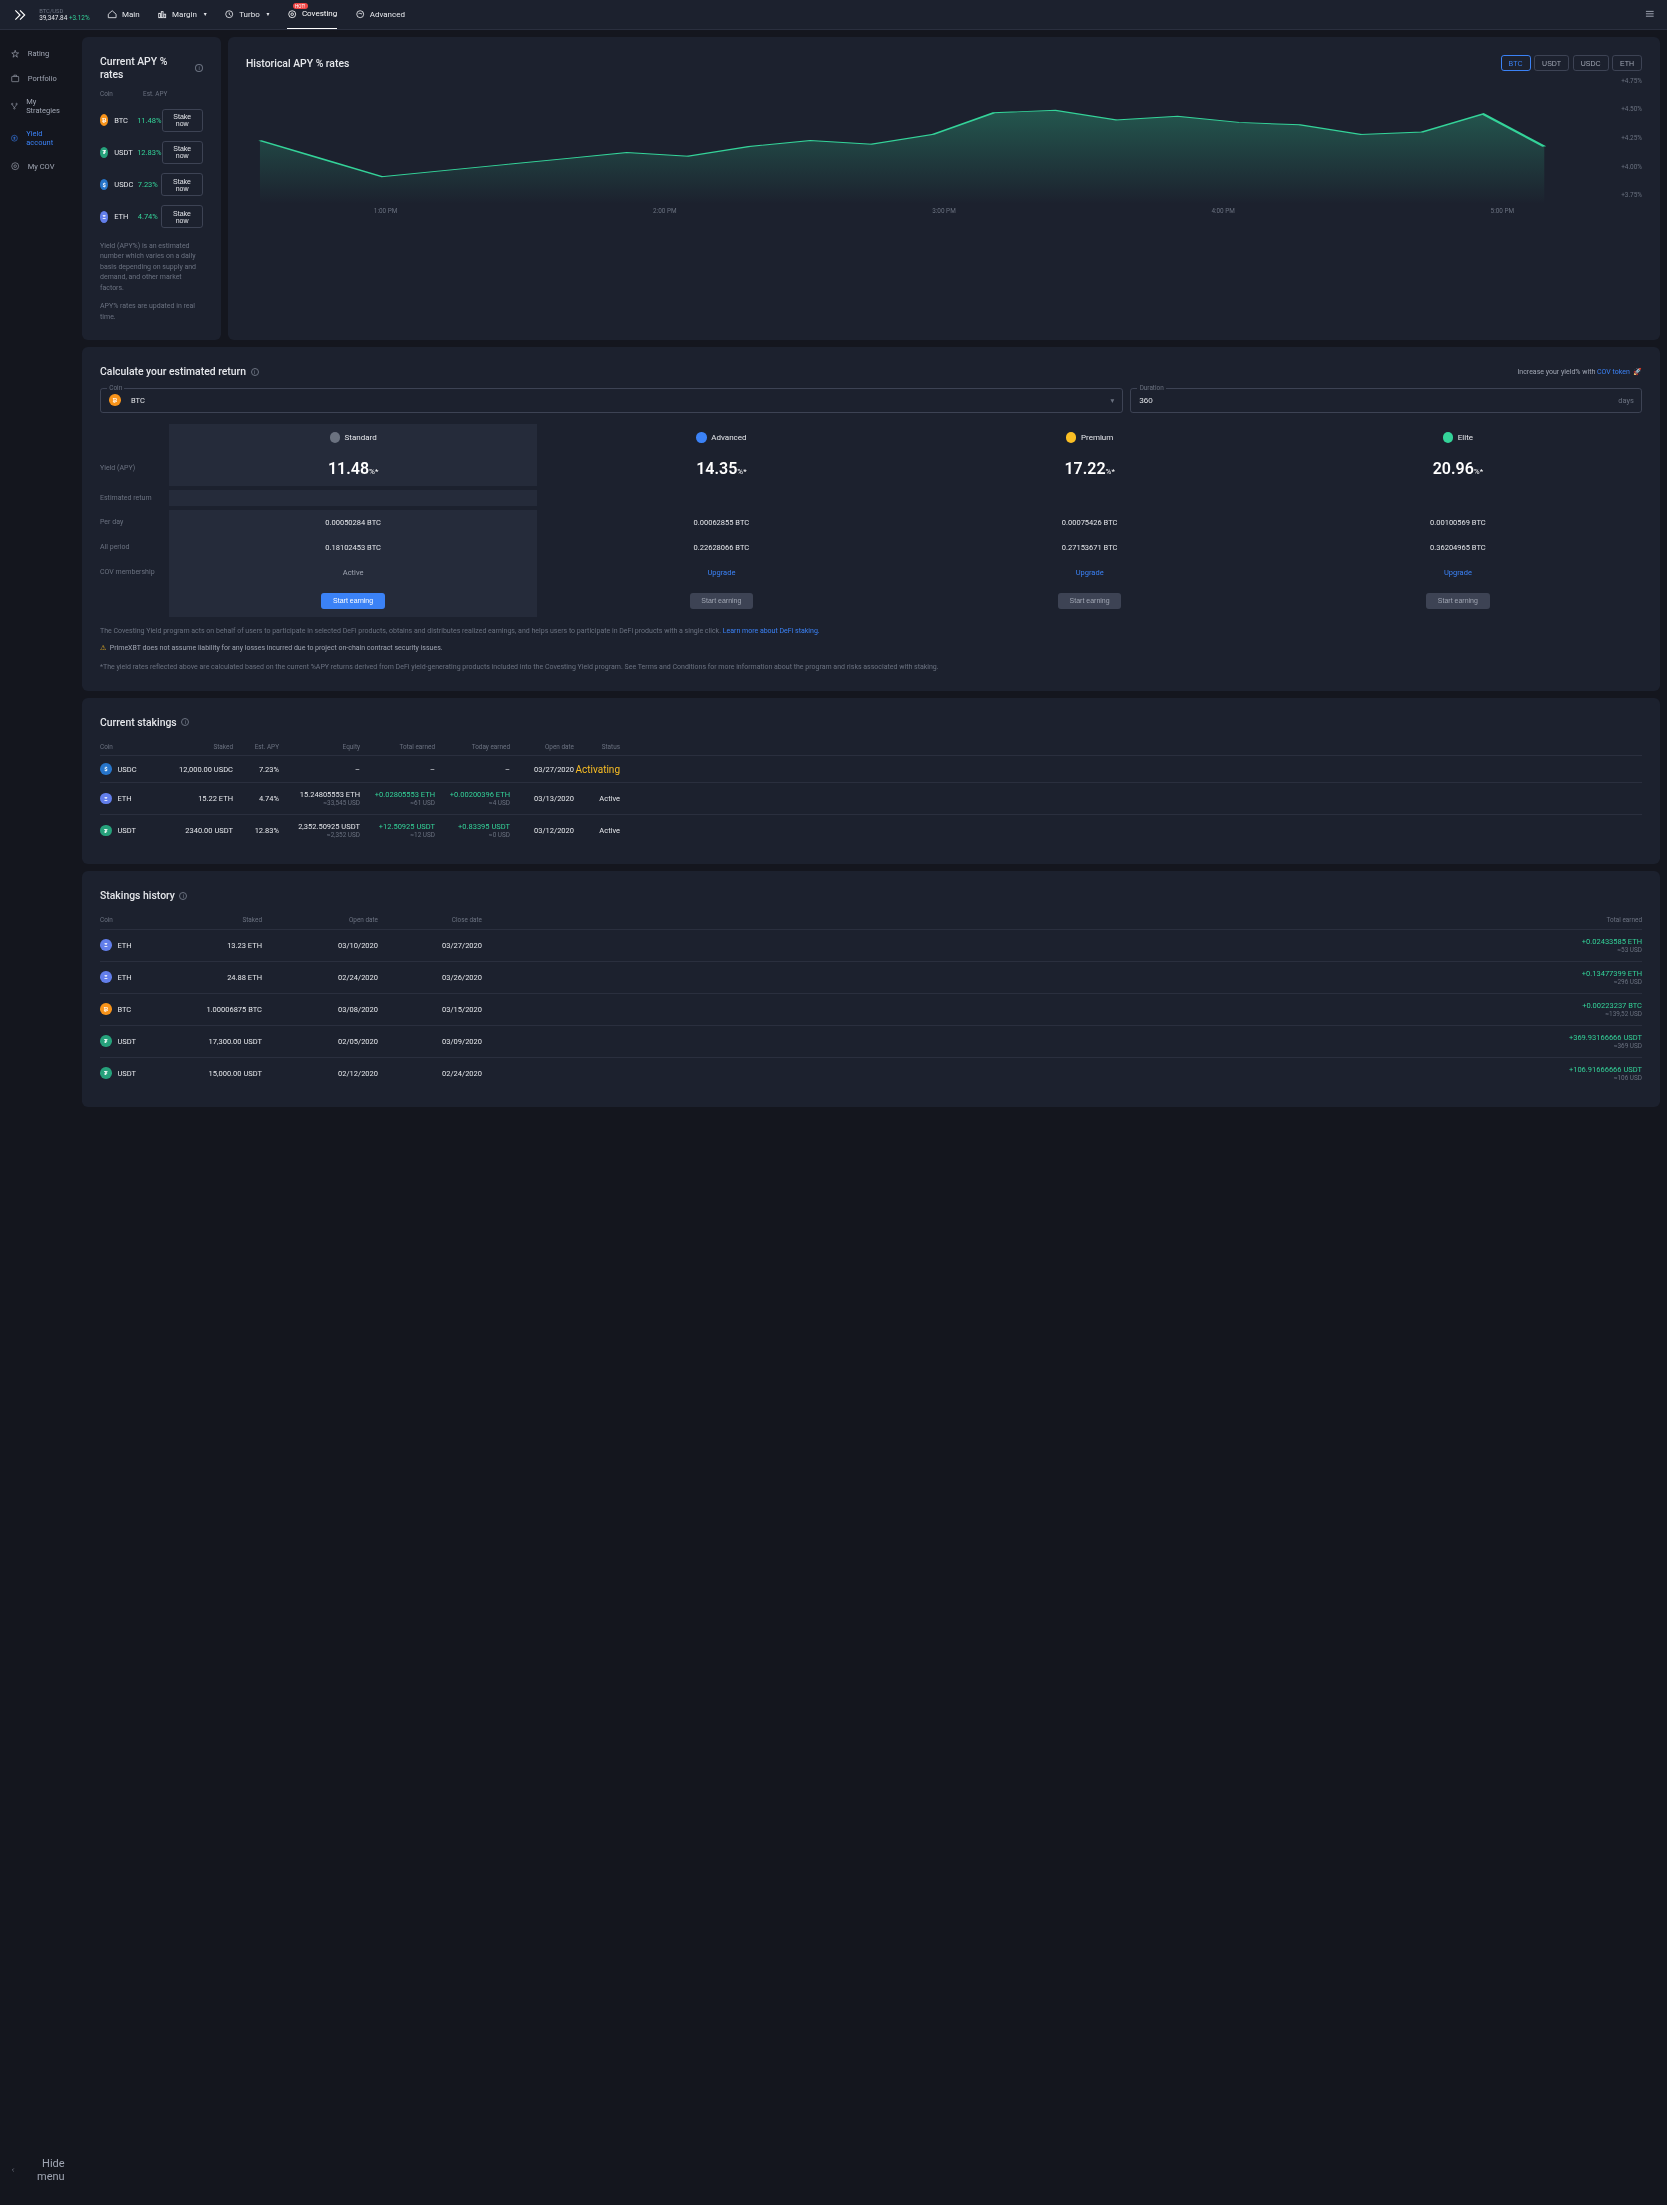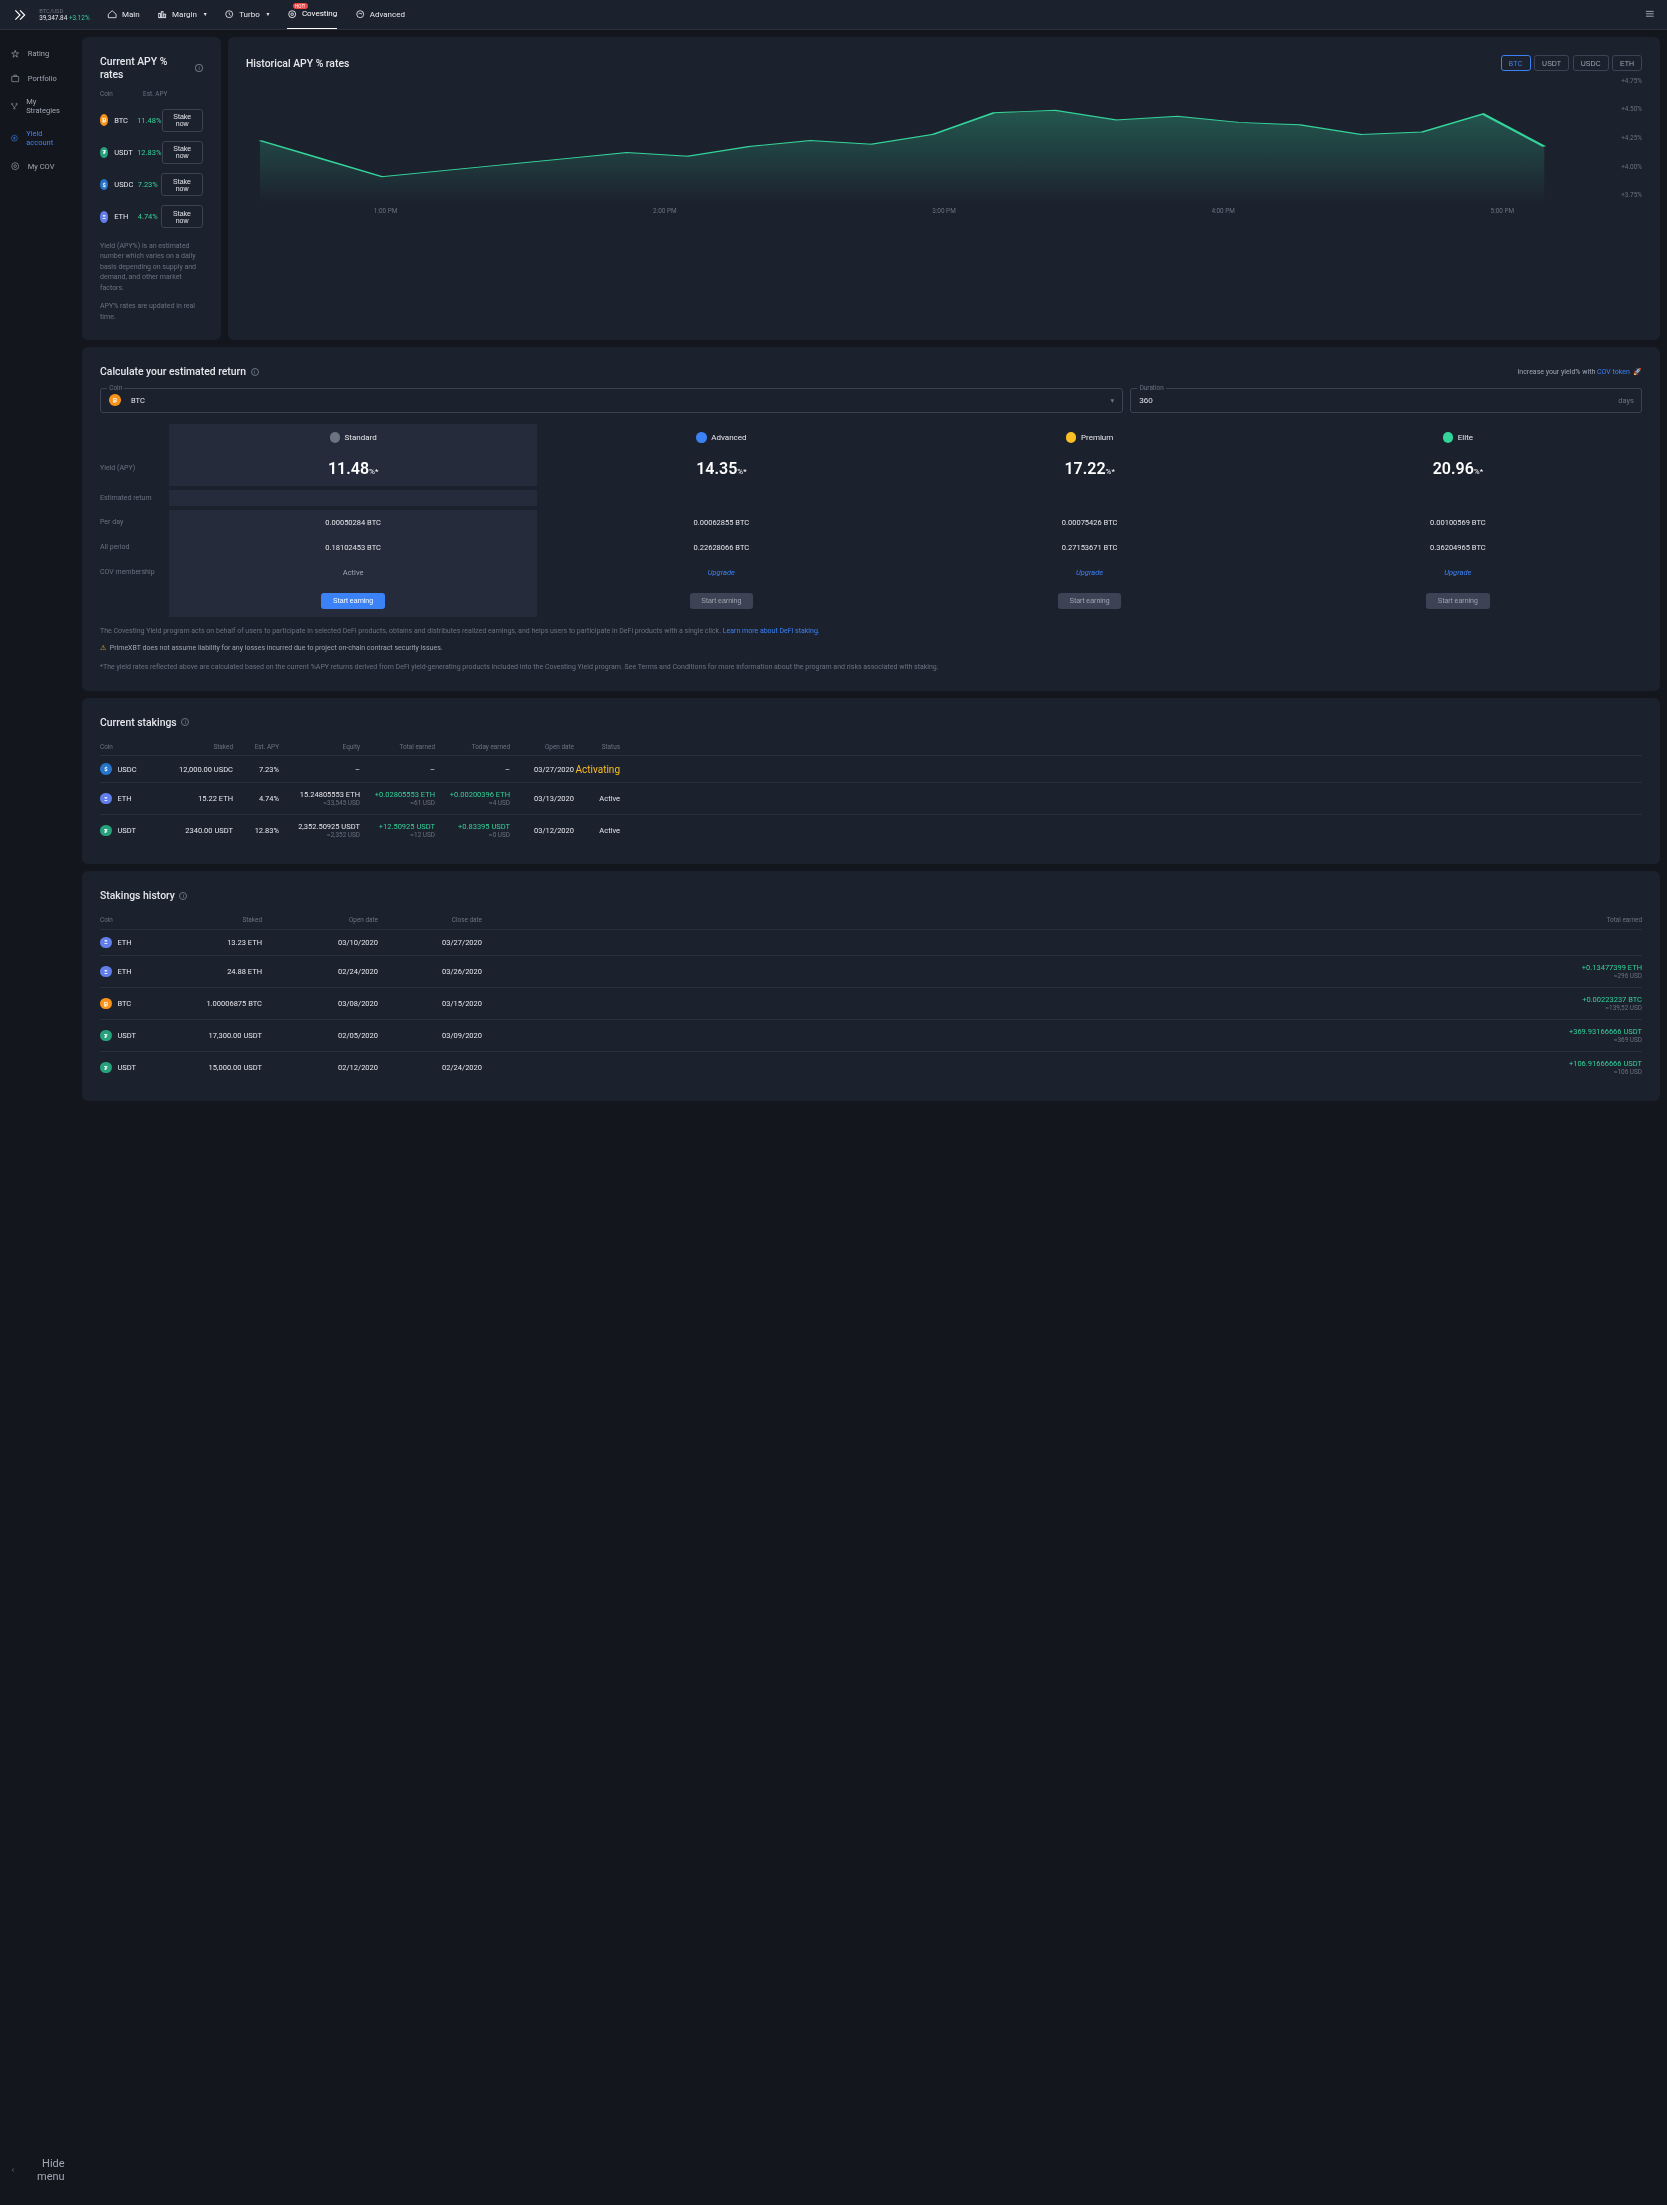--- a/index.html
+++ b/index.html
@@ -62,21 +62,21 @@
 .input-suffix { position: absolute; right: 8px; top: 50%; transform: translateY(-50%); color: #6b7280; font-size: 7.5px; }
 .tiers { display: grid; grid-template-columns: 69px repeat(4, 1fr); align-items: center; }
 .tier-col { text-align: center; padding: 8px 4.6px; }
 .tier-col.highlight { background: #252b3a; }
 .tier-label { color: #6b7280; font-size: 7px; text-align: left; padding: 8px 0; }
 .tier-name { display: flex; align-items: center; justify-content: center; gap: 4.6px; color: #e5e7eb; font-size: 8px; }
 .tier-badge { width: 10.4px; height: 10.4px; border-radius: 50%; }
 .tier-apy { font-size: 16px; font-weight: 600; color: #fff; }
 .tier-apy small { font-size: 8px; font-weight: 400; }
 .tier-val { color: #e5e7eb; font-size: 7.5px; }
-.tier-link { color: #3b82f6; font-size: 7.5px; cursor: pointer; font-style: italic; }
+.tier-link { color: #3b82f6; font-size: 7.5px; cursor: pointer; }
 .tier-active { color: #a0a6b3; font-size: 7.5px; }
 .start-btn { background: #3b82f6; border: none; color: #fff; padding: 4.6px 11.6px; border-radius: 2.9px; font-size: 7px; cursor: pointer; }
 .start-btn.disabled { background: #3d4354; color: #a0a6b3; }
 .calc-note { color: #6b7280; font-size: 7px; line-height: 1.6; margin-top: 9.3px; }
 .calc-note a { color: #3b82f6; text-decoration: none; }
 .warn { color: #a0a6b3; display: flex; align-items: flex-start; gap: 3.5px; margin-top: 7px; font-size: 7px; }
 .warn-icon { color: #fbbf24; }
 .table-header { display: flex; color: #6b7280; font-size: 6.4px; padding: 4.6px 0; border-bottom: 0.6px solid #2a2f3e; }
 .table-row { display: flex; align-items: center; padding: 7px 0; border-bottom: 0.6px solid #2a2f3e; }
 .table-row:last-child { border-bottom: none; }
@@ -502,20 +502,24 @@
       </div>
       <div id="history-rows">
           <div class="hist-row">
       <div class="hcol-coin">
               <span class="coin-icon coin-eth">Ξ</span>
               <span class="cell-main">ETH</span>
             </div>
       <div class="hcol-staked cell-main">13.23 ETH</div>
       <div class="hcol-open cell-main">03/10/2020</div>
       <div class="hcol-close cell-main">03/27/2020</div>
+      <div class="hcol-earned">
+              <div class="cell-green">+0.02433585 ETH</div>
+              <div class="cell-sub">≈53 USD</div>
+            </div>
     </div>
           <div class="hist-row">
       <div class="hcol-coin">
               <span class="coin-icon coin-eth">Ξ</span>
               <span class="cell-main">ETH</span>
             </div>
       <div class="hcol-staked cell-main">24.88 ETH</div>
       <div class="hcol-open cell-main">02/24/2020</div>
       <div class="hcol-close cell-main">03/26/2020</div>
       <div class="hcol-earned">

